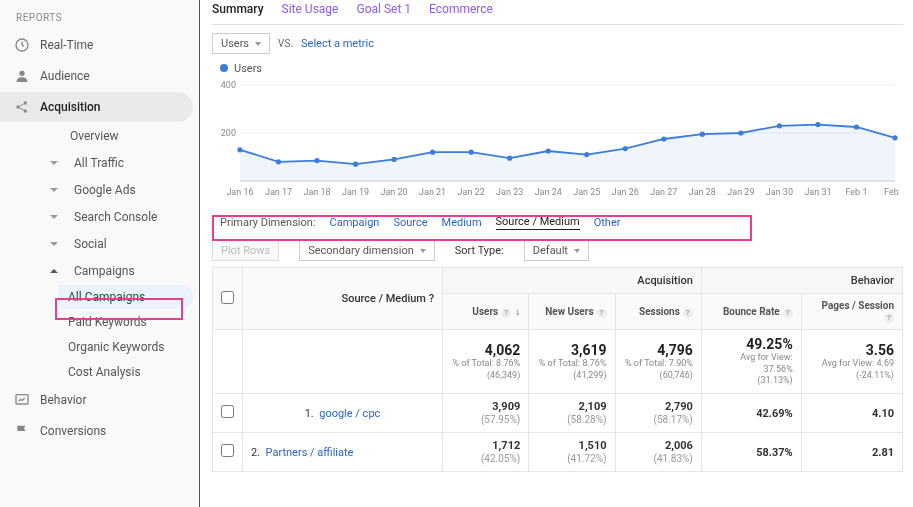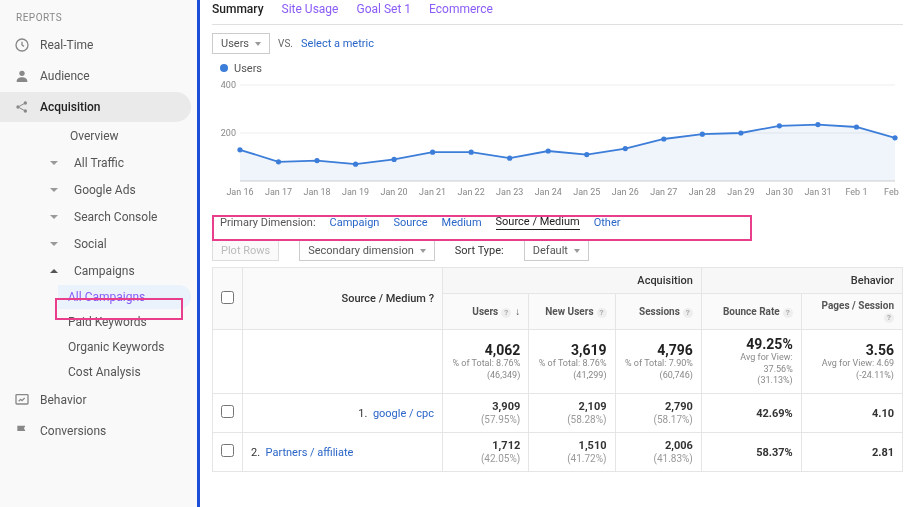--- a/index.html
+++ b/index.html
@@ -1,30 +1,30 @@
 <!DOCTYPE html>
 <html><head>
 <meta charset="utf-8">
 <style>
 * { box-sizing: border-box; margin: 0; padding: 0; }
 body { font-family: Roboto, Arial, sans-serif; font-size: 12px; color: #333; background: #fff; width: 913px; height: 507px; overflow: hidden; }
 .layout { display: flex; height: 100%; }
-.sidebar { width: 200px; background: #f9f9f9; border-right: 3px solid #1d4ed8; padding-top: 6px; }
+.sidebar { width: 200px; background: #f9f9f9; border-right: 1px solid #1d4ed8; padding-top: 6px; }
 .sb-heading { font-size: 10px; letter-spacing: 0.5px; color: #888; padding: 6px 16px 6px 16px; }
 .sb-item { display: flex; align-items: center; gap: 10px; padding: 7px 14px; color: #555; cursor: pointer; border-radius: 0 18px 18px 0; margin: 1px 6px 1px 0; }
 .sb-item.active { background: #eaeaea; color: #222; font-weight: 500; }
 .sb-item svg { width: 16px; height: 16px; fill: #888; flex-shrink: 0; }
 .sb-sub { padding-left: 40px; font-size: 12px; color: #666; display: block; margin: 0; }
 .sb-sub .sb-item { padding: 6px 10px; border-radius: 0 16px 16px 0; position: relative; }
 .sb-sub .caret { width:0; height:0; border-left:4px solid transparent; border-right:4px solid transparent; border-top:4px solid #999; margin-right:6px; flex-shrink:0; }
 .sb-sub .caret.up { border-top:none; border-bottom:4px solid #555; }
 .sb-subsub { padding-left: 18px; }
 .sb-subsub .sb-item { padding: 5px 10px; font-size: 12px; }
 .sb-subsub .sb-item.selected { background: #eaf2fb; }
-.sb-subsub .sb-item.selected span { color:#8b5cf6; }
+.sb-subsub .sb-item.selected span { color:#14532d; }
 .highlight-box { position: absolute; left: 55px; top: 298px; width: 128px; height: 22px; border: 2px solid #e83e8c; pointer-events:none; }
 .main { flex: 1; padding: 0 10px 0 12px; position: relative; overflow: hidden; }
 .tabs { display: flex; gap: 18px; font-size: 12px; border-bottom: 1px solid #e0e0e0; padding-bottom: 4px; margin-bottom:8px;}
 .tabs .tab { color: #8b5cf6; cursor: pointer; padding: 2px 0; }
 .tabs .tab.active { color: #222; font-weight: 500; border-bottom: 2px solid #fff; }
 .metric-row { display:flex; align-items:center; gap:8px; margin: 4px 0 8px 0; }
 .metric-dd { border:1px solid #ccc; background:#fff; padding:3px 8px; font-size:11px; color:#555; display:inline-flex; align-items:center; gap:6px; cursor:pointer;}
 .metric-dd .caret-sm { width:0;height:0;border-left:3px solid transparent;border-right:3px solid transparent;border-top:4px solid #999;}
 .vs { font-size:10px; color:#666; }
 .select-metric { font-size:11px; color:#2a66c8; cursor:pointer; }
@@ -268,21 +268,21 @@
               <span class="val-sub">(31.13%)</span>
             </td>
             <td>
               <span class="val-big">3.56</span>
               <span class="val-sub">Avg for View: 4.69</span>
               <span class="val-sub">(-24.11%)</span>
             </td>
           </tr>
           <tr>
             <td class="cb"><input type="checkbox" style=""></td>
-            <td style="text-align:right">1.&nbsp;&nbsp;<span class="row-link">google / cpc</span></td>
+            <td style="text-align:center">1.&nbsp;&nbsp;<span class="row-link">google / cpc</span></td>
             <td><b>3,909</b> <span class="pct">(57.95%)</span></td>
             <td><b>2,109</b> <span class="pct">(58.28%)</span></td>
             <td><b>2,790</b> <span class="pct">(58.17%)</span></td>
             <td><b>42.69%</b></td>
             <td><b>4.10</b></td>
           </tr>
           <tr>
             <td class="cb"><input type="checkbox" style=""></td>
             <td style="text-align:left">2.&nbsp;&nbsp;<span class="row-link">Partners / affiliate</span></td>
             <td><b>1,712</b> <span class="pct">(42.05%)</span></td>

